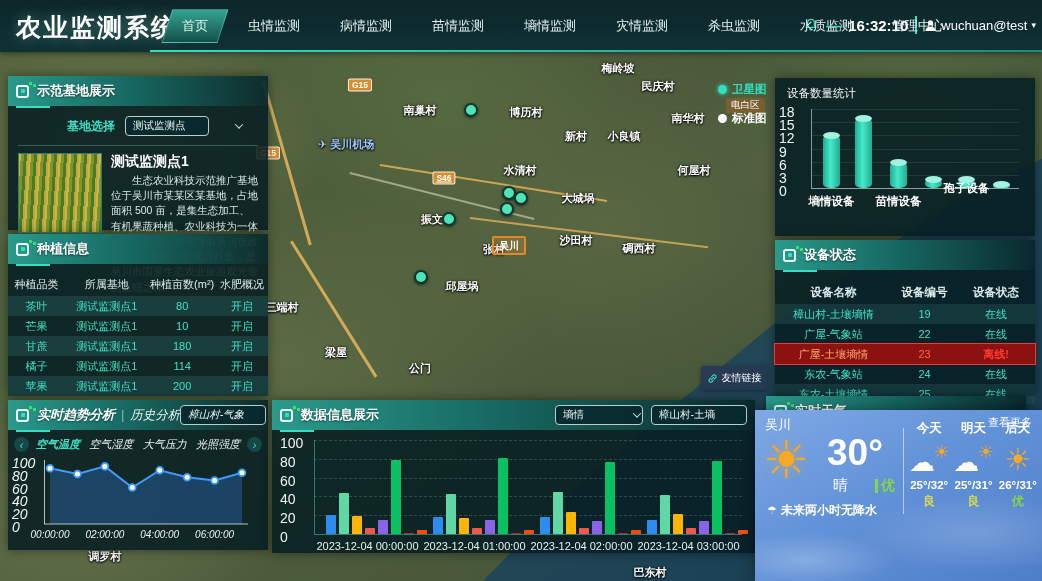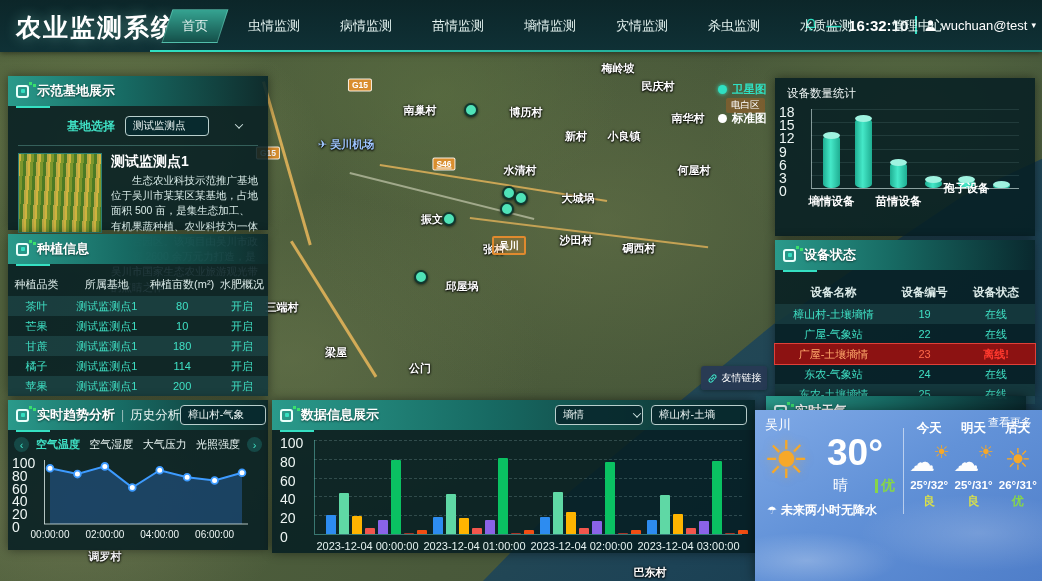--- a/index.html
+++ b/index.html
@@ -91,21 +91,21 @@
 
   
   #p-plant { left:8px; top:234px; width:260px; height:162px; }
   .flex-row { display:flex; align-items:center; }
   .pl-head { margin-top:8px; height:24px; font-size:11px; font-weight:normal; color:#dcebe9; }
   .pl-row  { height:20px; font-size:11px; color:#3fe0c4; }
   .pl-row:nth-child(even) { background:rgba(46,100,102,.38); }
   .c1{width:22%;text-align:center;} .c2{width:32%;text-align:center;} .c3{width:26%;text-align:center;} .c4{width:20%;text-align:center;}
 
   
-  #p-trend { left:8px; top:400px; width:260px; height:150px; }
+  #p-trend { left:8px; top:400px; width:260px; height:150px;font-style:italic; }
   #trend-tabs { display:flex; align-items:center; margin:5px 6px 0 6px; gap:3px;}
   .tab-arrow { width:15px; height:15px; border-radius:50%; background:rgba(22,76,74,.9); color:#3fe0c4;
     display:flex; align-items:center; justify-content:center; font-size:11px; cursor:pointer; flex:none;}
   .trend-tab { font-size:11px; color:#e8f4f2; padding:2px 4px; cursor:pointer; white-space:nowrap;}
   .trend-tab.active { color:#3fe0c4; font-weight:bold; }
   #trend-chart { position:relative; height:96px; margin:2px 8px 0 2px; }
   .ylab { position:absolute; width:26px; text-align:left; font-size:14px; color:#eef6f4; }
   .xlab { position:absolute; width:54px; text-align:center; font-size:10px; color:#eef6f4; }
 
   
@@ -190,21 +190,21 @@
       <span class="map-label" style="left: 494px; top: 197px;">张村</span>
       <span class="map-label" style="left: 639px; top: 196px;">碉西村</span>
       <span class="map-label" style="left: 462px; top: 234px;">邱屋埚</span>
       <span class="map-label" style="left: 282px; top: 255px;">三端村</span>
       <span class="map-label" style="left: 336px; top: 300px;">梁屋</span>
       <span class="map-label" style="left: 420px; top: 316px;">公门</span>
       <span class="map-label" style="left: 105px; top: 504px;">调罗村</span>
       <span class="map-label" style="left: 650px; top: 520px;">巴东村</span>
       <span class="map-badge" style="left: 360px; top: 33px;">G15</span>
       <span class="map-badge" style="left: 268px; top: 101px;">G15</span>
-      <span class="map-badge" style="left: 444px; top: 112px; text-decoration: underline;">S46</span>
+      <span class="map-badge" style="left: 444px; top: 126px; text-decoration: underline;">S46</span>
     </div>
   <div id="map-markers">
       <div class="map-marker" style="left: 471px; top: 58px;"></div>
       <div class="map-marker" style="left: 509px; top: 141px;"></div>
       <div class="map-marker" style="left: 521px; top: 146px;"></div>
       <div class="map-marker" style="left: 507px; top: 157px;"></div>
       <div class="map-marker" style="left: 449px; top: 167px;"></div>
       <div class="map-marker" style="left: 421px; top: 225px;"></div>
     </div>
   <div class="city-box" style="left:492px;top:184px;">吴川</div>

